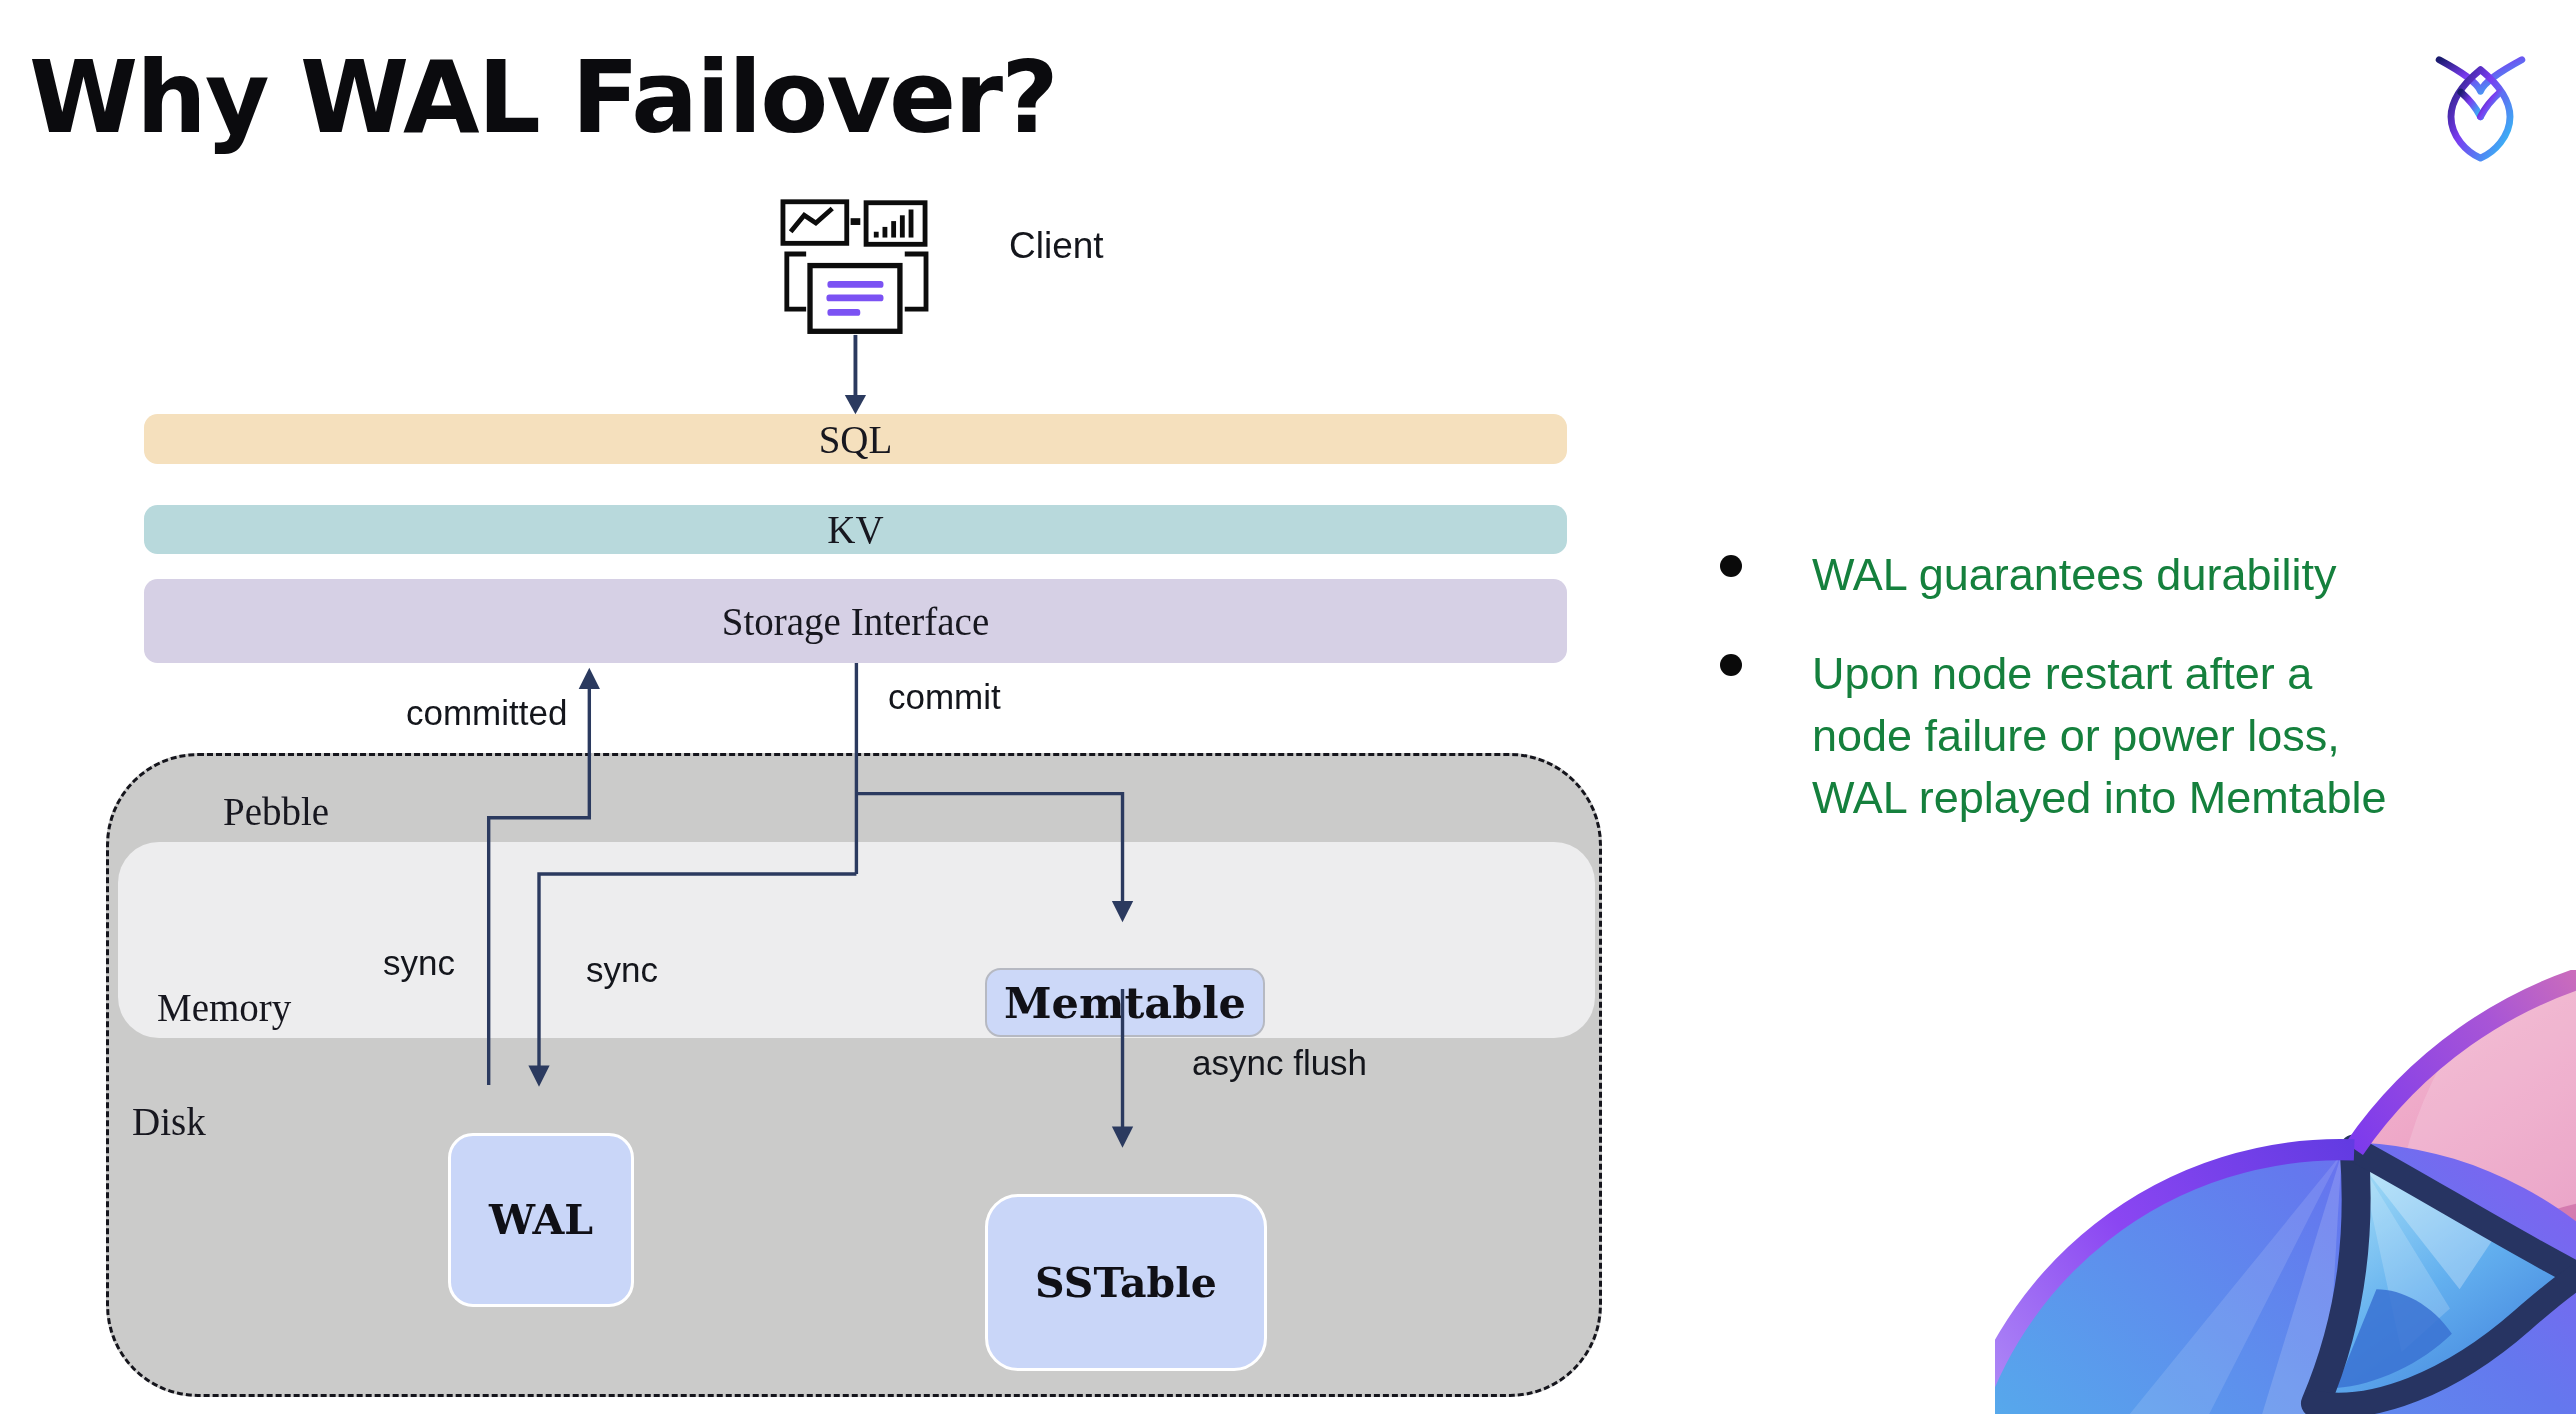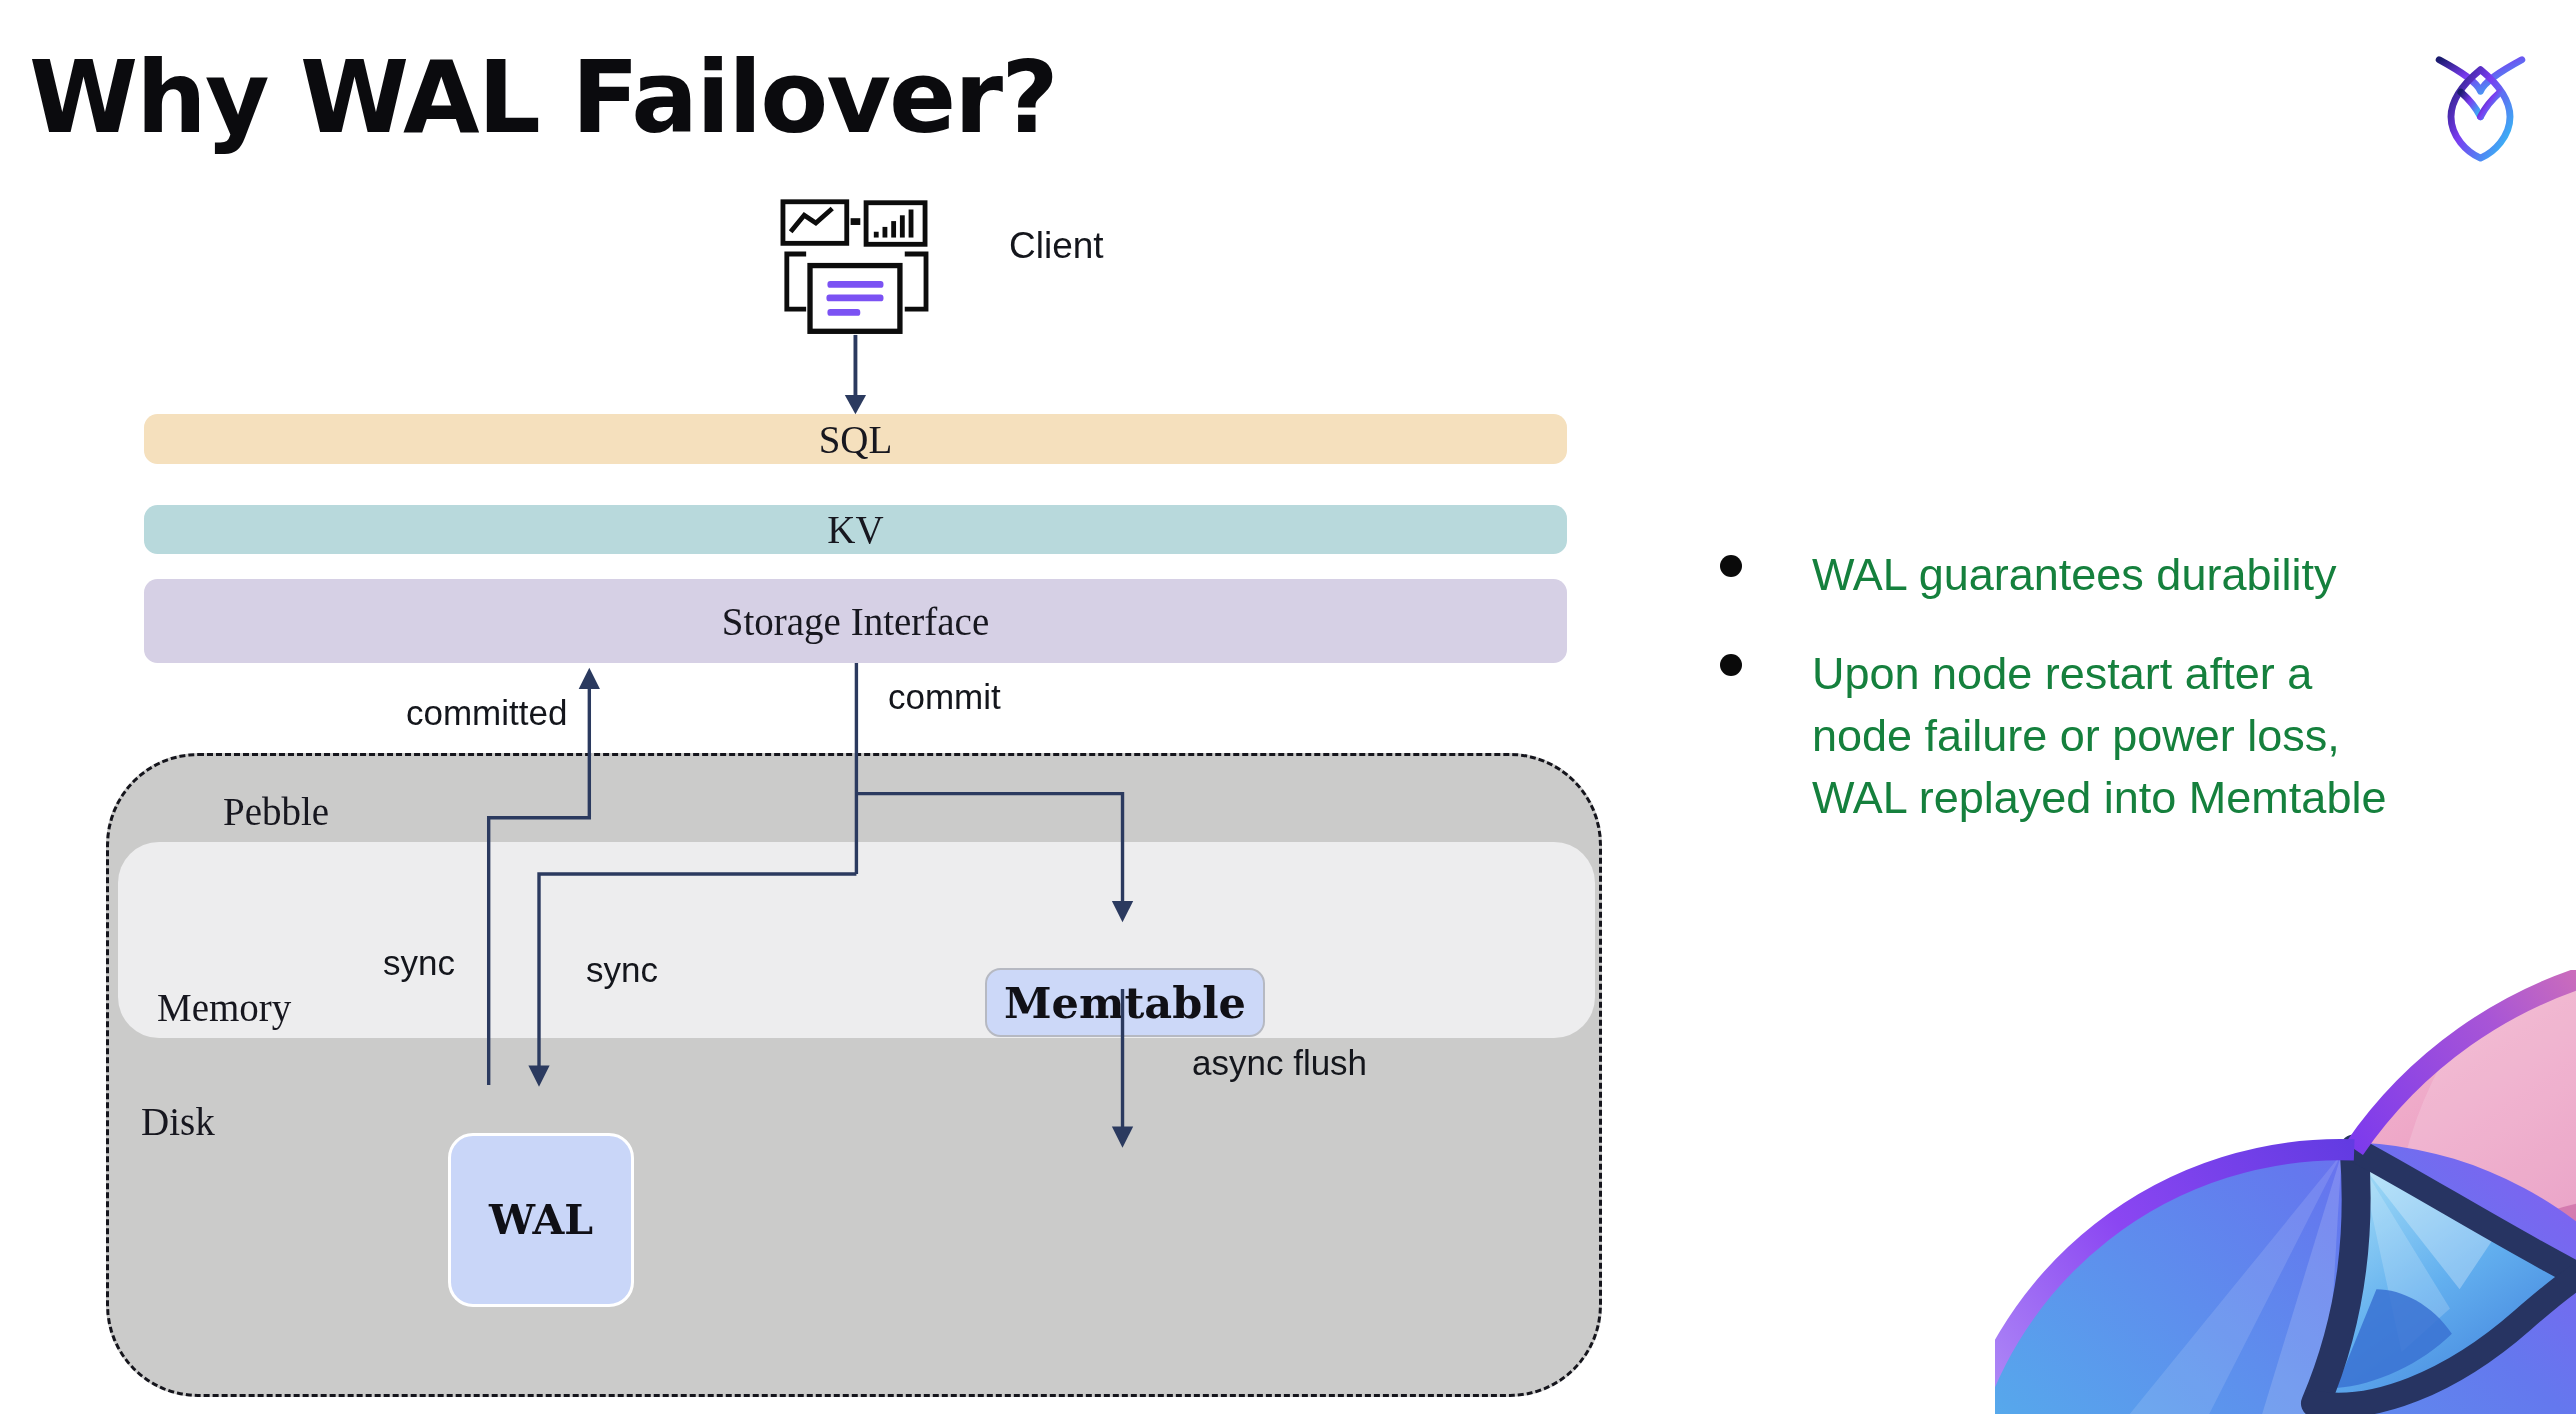--- a/index.html
+++ b/index.html
@@ -93,33 +93,36 @@
     <span>KV</span>
   </div>
   <div class="abs bar bar-storage serif">
     <span>Storage Interface</span>
   </div>
 
   <div class="abs pebble"></div>
   <div class="abs memband"></div>
   <div class="abs serif" style="left:223px;top:789px;font-size:39px;">Pebble</div>
   <div class="abs serif" style="left:157px;top:985px;font-size:39px;">Memory</div>
-  <div class="abs serif" style="left:132px;top:1099px;font-size:39px;margin-left:9px;">Disk</div>
+  <div class="abs serif" style="left:132px;top:1099px;font-size:39px;">Disk</div>
 
   <div class="abs small-label" style="left:406px;top:693px;">committed</div>
   <div class="abs small-label" style="left:888px;top:677px;">commit</div>
   <div class="abs small-label" style="left:383px;top:943px;">sync</div>
   <div class="abs small-label" style="left:586px;top:950px;">sync</div>
   <div class="abs small-label" style="left:1192px;top:1043px;">async flush</div>
 
   <div class="abs node nodefont wal">
     <span>WAL</span>
   </div>
   <div class="abs node nodefont memtable">
     <span>Memtable</span>
+  </div>
+  <div class="abs node nodefont sstable">
+    <span>SSTable</span>
   </div>
 
   <svg class="abs connectors" width="2576" height="1415" viewBox="0 0 2662 1462">
     <g fill="none" stroke="#2b3a5f" stroke-width="3.5">
       <path d="M 884 346 L 884 410" stroke-width="4"></path>
       <path d="M 505 1121 L 505 845 L 609 845 L 609 712"></path>
       <path d="M 885 685 L 885 903"></path>
       <path d="M 885 820 L 1160 820 L 1160 933"></path>
       <path d="M 885 903 L 557 903 L 557 1103"></path>
       <path d="M 1160 1022 L 1160 1166"></path>

